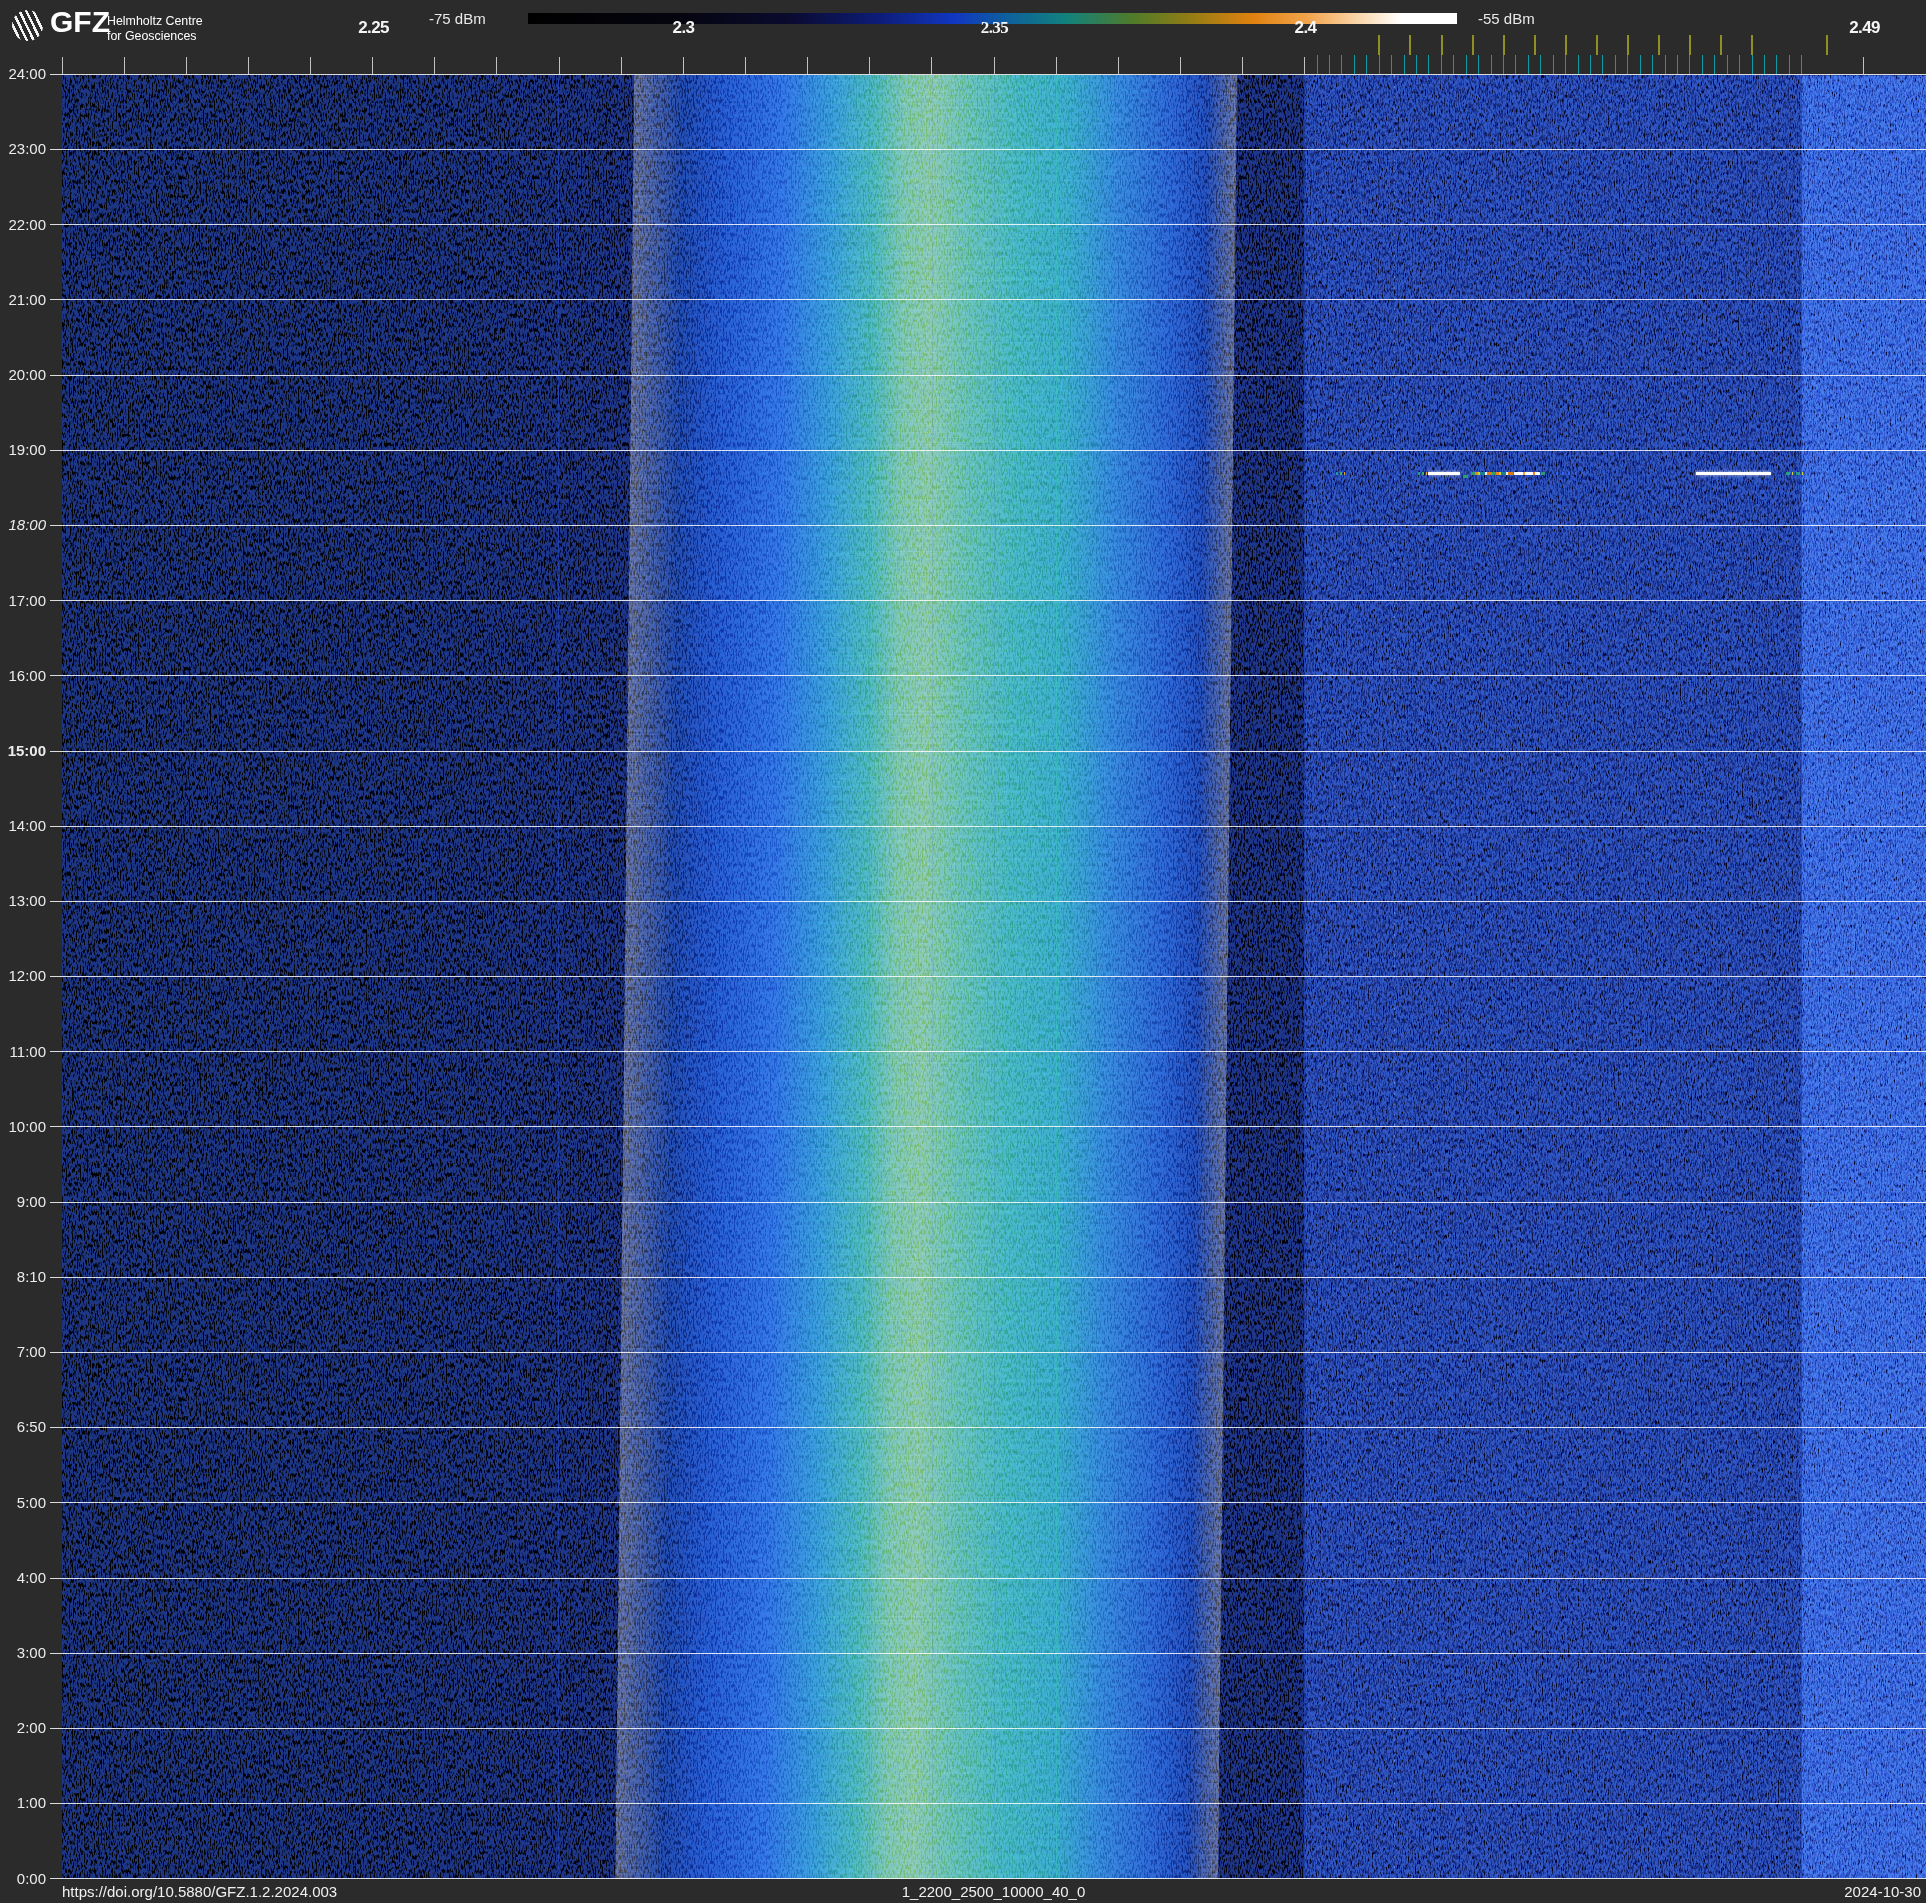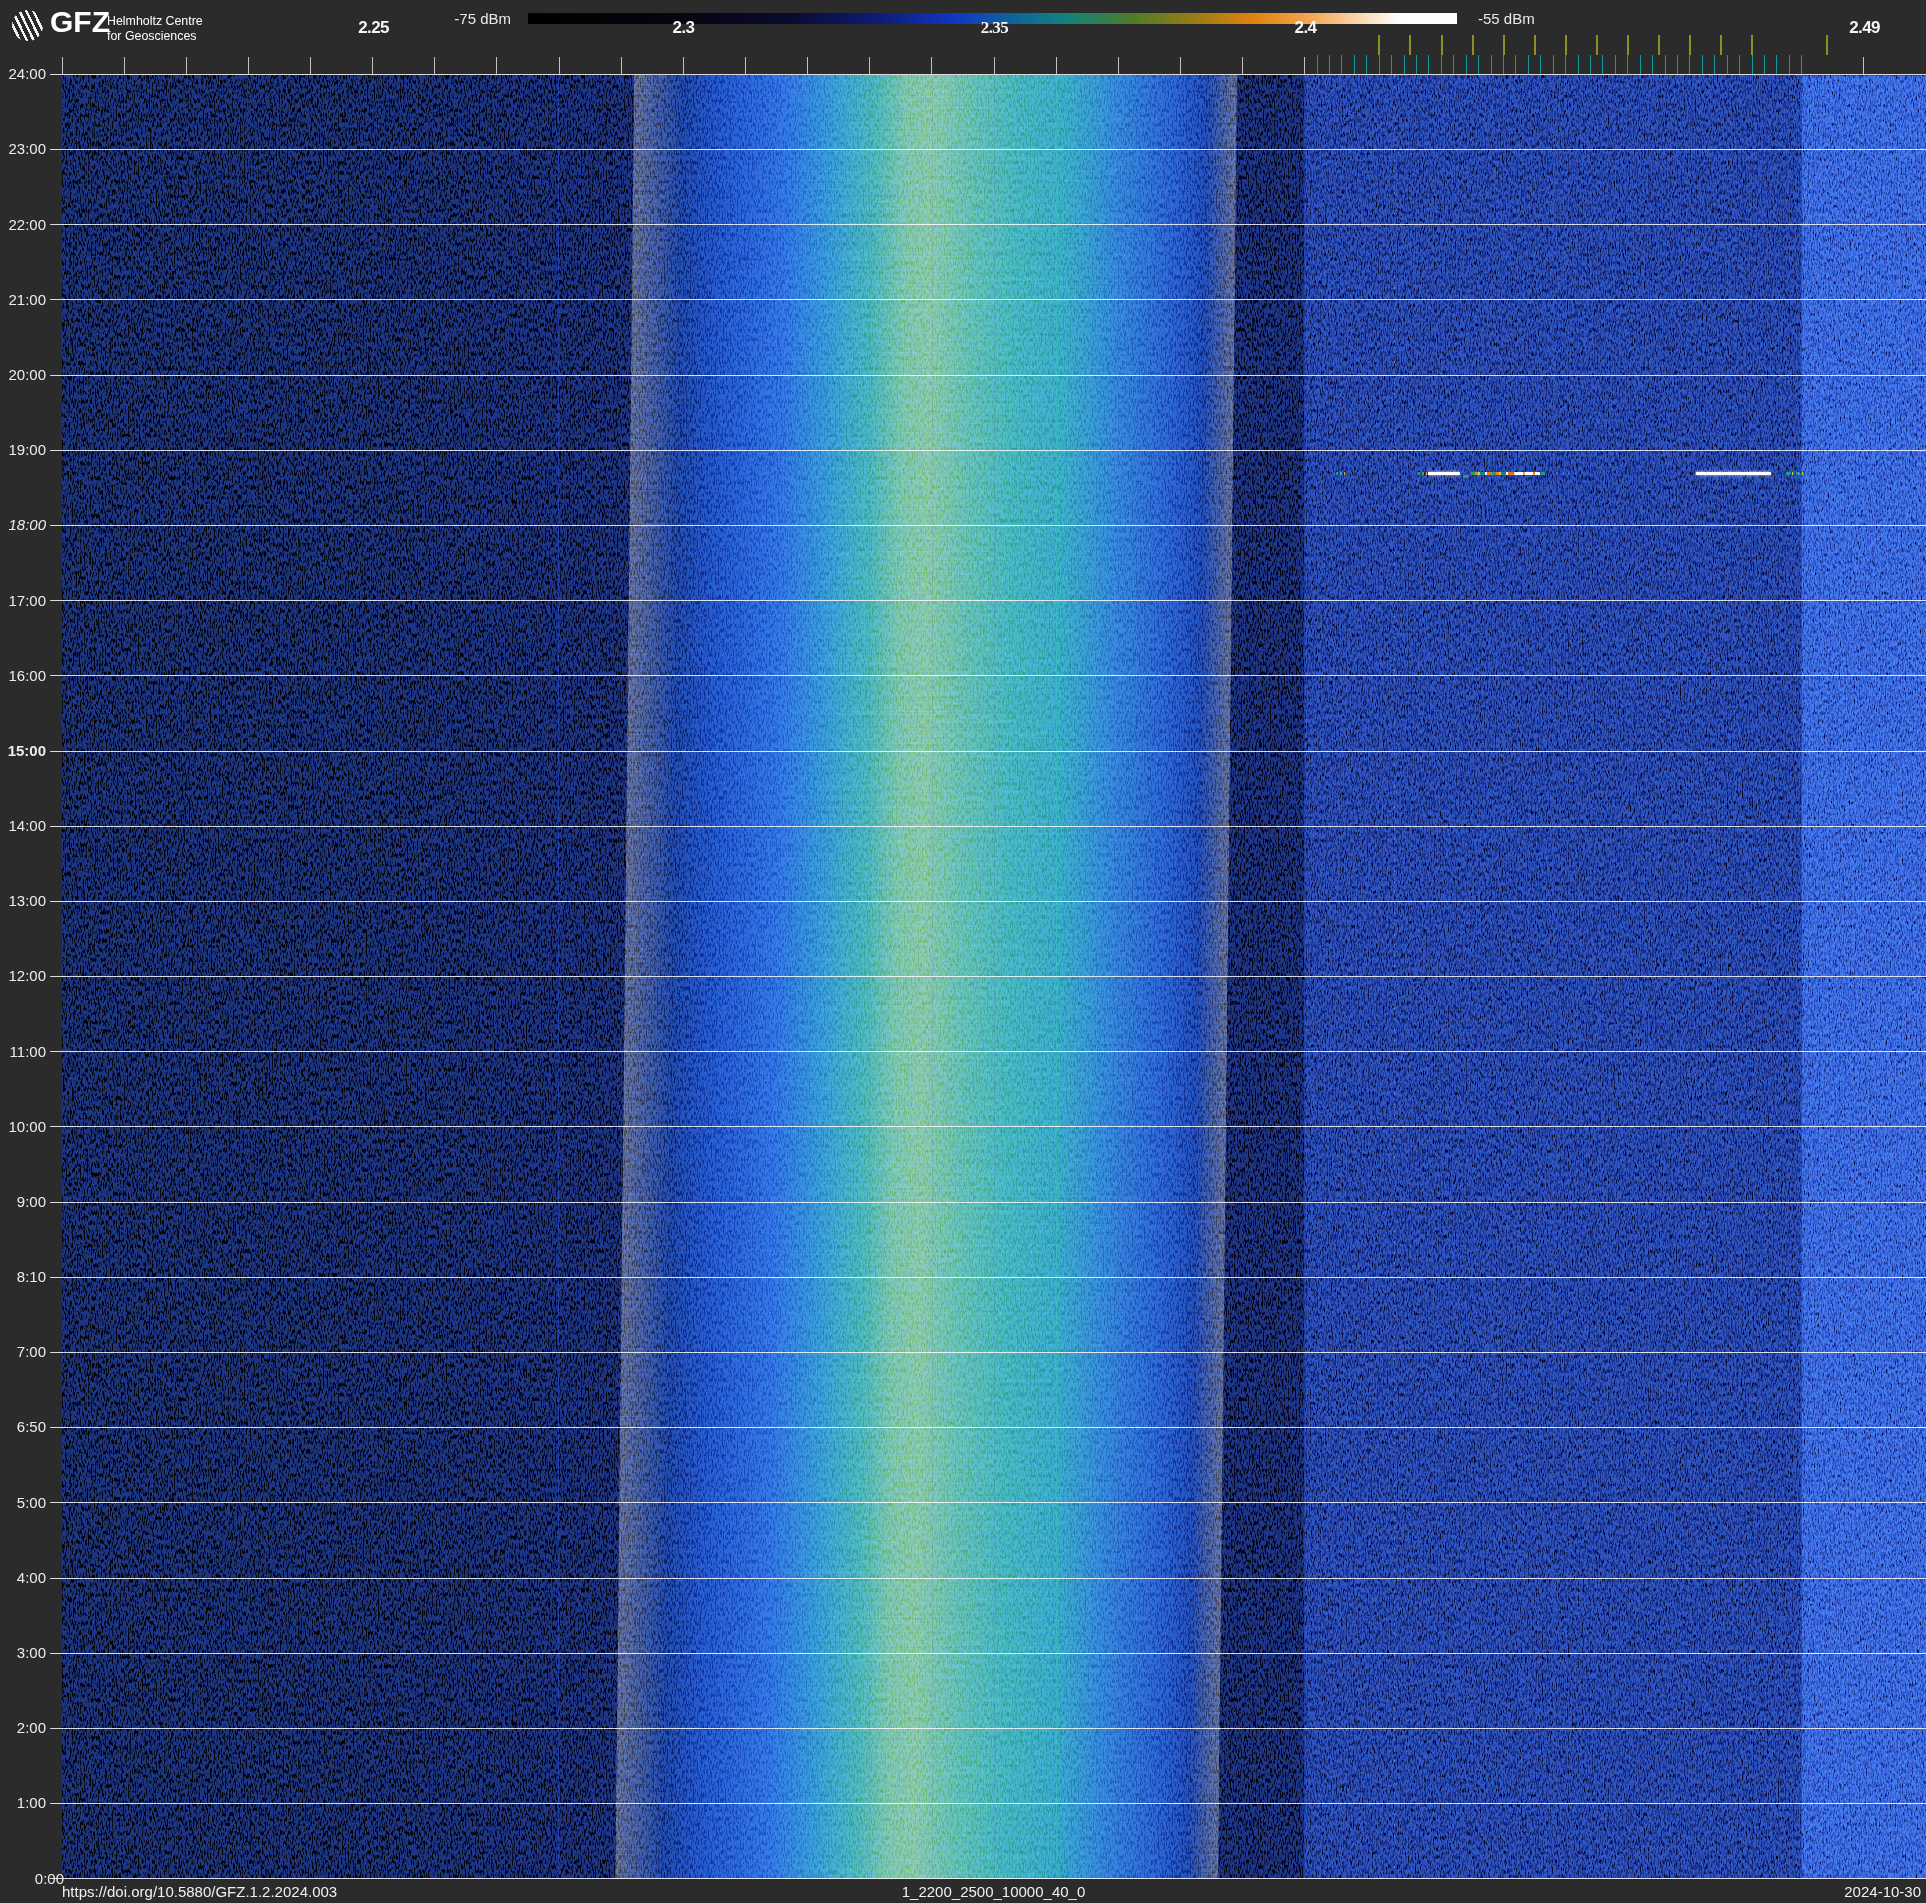--- a/index.html
+++ b/index.html
@@ -7,21 +7,21 @@
        font-family:"Liberation Sans","DejaVu Sans",sans-serif;color:#ececec;}
   .abs{position:absolute;}
 
   
   .logo-circle{left:12.4px;top:10px;width:31px;height:31px;border-radius:50%;
        background:repeating-linear-gradient(64deg,#f4f4f4 0 2.5px,#2b2b2b 2.5px 6.2px);}
   .logo-brand{left:50px;top:5px;font-size:30px;font-weight:700;color:#ffffff;letter-spacing:0;}
   .logo-sub{left:107px;top:13.7px;font-size:12.4px;line-height:15px;color:#ffffff;font-weight:400;}
 
   .cb-label{top:10px;font-size:15px;color:#e9e9e9;white-space:nowrap;}
-  .cb-min{left:419px;width:92px;text-align:right;}
+  .cb-min{left:429px;width:92px;}
   .cb-max{left:1478px;text-align:left;}
   #colorbar{left:528px;top:13px;width:929px;height:10.6px;}
 
   
   .freq-label{top:18px;width:87px;margin-left:-43px;text-align:center;font-size:17px;
        font-weight:700;letter-spacing:-0.6px;color:#f5f5f5;}
   .ftick{top:57px;width:1.2px;height:17.4px;background:#c9c9c9;opacity:.95;}
   .ble-tick{top:55px;width:1.2px;height:19px;}
   .wifi-tick{top:35px;width:1.9px;height:20px;}
 
@@ -300,20 +300,20 @@
       <div class="time-label" style="position: absolute; top: 1494px;">5:00</div>
       <div class="hour-line" style="position: absolute; top: 1578px; background: rgba(252, 252, 252, 0.85);"></div>
       <div class="time-label" style="position: absolute; top: 1569px;">4:00</div>
       <div class="hour-line" style="position: absolute; top: 1653px; background: rgba(252, 252, 252, 0.85);"></div>
       <div class="time-label" style="position: absolute; top: 1644px;">3:00</div>
       <div class="hour-line" style="position: absolute; top: 1728px; background: rgba(252, 252, 252, 0.85);"></div>
       <div class="time-label" style="position: absolute; top: 1719px;">2:00</div>
       <div class="hour-line" style="position: absolute; top: 1803px; background: rgba(252, 252, 252, 0.85);"></div>
       <div class="time-label" style="position: absolute; top: 1794px;">1:00</div>
       <div class="hour-line" style="position: absolute; top: 1878px; background: rgba(252, 252, 252, 0.85);"></div>
-      <div class="time-label" style="position: absolute; top: 1870px; padding-left: 18px;">0:00</div>
+      <div class="time-label" style="position: absolute; top: 1870px;">0:00</div>
     </div>
 
   <div class="abs footer-text" id="footer-doi">https://doi.org/10.5880/GFZ.1.2.2024.003</div>
   <div class="abs footer-text" id="footer-dataset">1_2200_2500_10000_40_0</div>
   <div class="abs footer-text" id="footer-date">2024-10-30</div>
 </div>
 
 
 </body></html>

